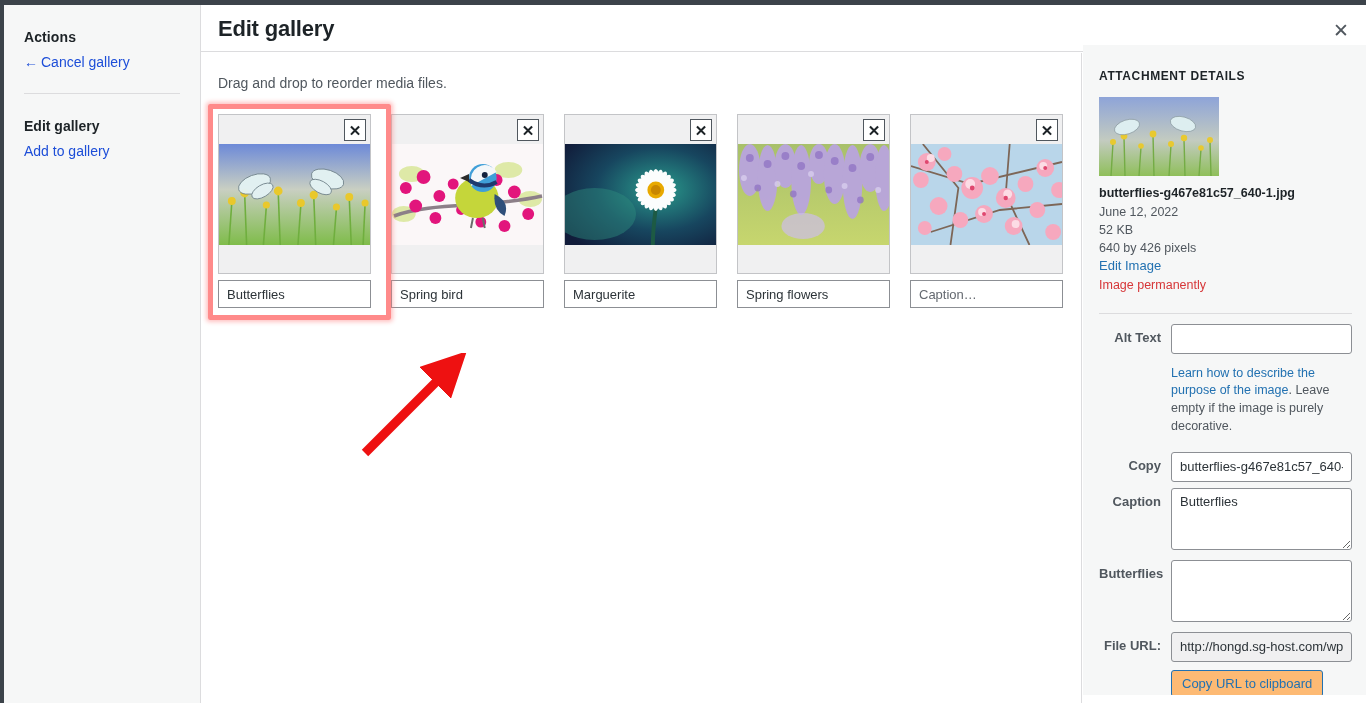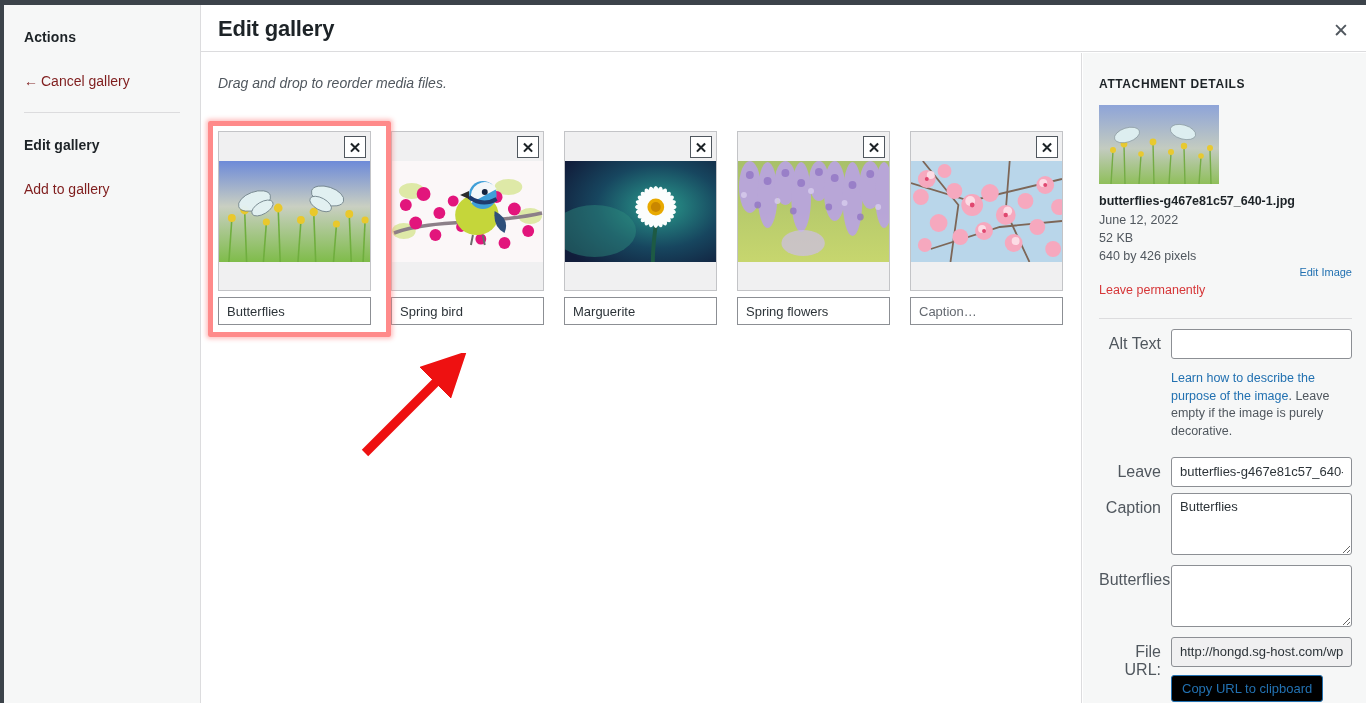--- a/index.html
+++ b/index.html
@@ -29,22 +29,22 @@
     width:197px; height:698px;
     background:#f6f7f7;
     border-right:1px solid #dcdcde;
     padding: 14px 20px 0 20px;
   }
   .sidebar-heading {
     font-size:14px; font-weight:bold; color:#1d2327;
     margin: 10px 0 8px 0; letter-spacing:.1px;
   }
   .sidebar-link {
-    display:block; font-size:14px; color:#7f1d1d;
-    text-decoration:none; margin-top:27px; cursor:pointer;
+    display:block; font-size:14px; color:#1d4ed8;
+    text-decoration:none; margin-top:8px; cursor:pointer;
     line-height:1.3;
   }
   .sidebar-link .arrow { margin-right:3px; }
   .sidebar-sep {
     height:1px; background:#dcdcde; margin:22px 0 0 0;
   }
   .sidebar-heading-2 {
     font-size:14px; font-weight:bold; color:#1d2327; margin-top:24px;
   }
 
@@ -73,21 +73,21 @@
 
   
   .main-area {
     position:absolute; left:0; top:48px;
     width:881px; height:650px;
     background:#fff;
     border-right:1px solid #dcdcde;
     padding: 22px 0 0 17px;
   }
   .instruction {
-    font-size:14px; color:#50575e; margin:0 0 40px 0;font-style:italic;
+    font-size:14px; color:#50575e; margin:0 0 23px 0;
   }
 
   .gallery-row { display:flex; gap:20px; }
 
   .thumb-wrap {
     position:relative;
     width:153px;
   }
   .thumb-wrap.selected::before {
     content:"";
@@ -135,58 +135,58 @@
 
   
   .anno-arrow {
     position:absolute; left:152px; top:300px;
     width:120px; height:110px;
     pointer-events:none; z-index:20;
   }
 
   
   .details {
-    position:absolute; left:882px; top:48px;
+    position:absolute; left:882px; top:40px;
     width:283px; height:650px;
     background:#f6f7f7;
     padding:24px 14px 0 16px;
     overflow:hidden;
   }
   .details-title {
     font-size:12px; font-weight:bold; color:#1d2327;
     letter-spacing:.6px; margin:0 0 14px 0;
   }
   .att-thumb {
     width:120px; height:79px; display:block; margin-bottom:8px;
   }
   .att-filename {
     font-size:12.5px; font-weight:bold; color:#1d2327;
     line-height:1.5; word-break:break-all;
   }
   .att-meta { font-size:12.5px; color:#50575e; line-height:1.45; }
   .att-link {
-    display:block; font-size:11px; color:#2271b1;
-    text-decoration:none; line-height:1.45; cursor:pointer;text-align:right;
+    display:block; font-size:13px; color:#2271b1;
+    text-decoration:none; line-height:1.45; cursor:pointer;
   }
   .att-delete {
     display:block; font-size:12.5px; color:#d63638;
     text-decoration:none; line-height:1.5; cursor:pointer;
   }
   .details-sep {
     height:1px; background:#dcdcde; margin:18px 0 10px 0;
   }
 
   .field-row {
     display:flex; align-items:flex-start;
     margin-bottom:6px;
   }
   .field-label {
     width:72px; flex:0 0 72px;
     text-align:right; padding-right:10px; padding-top:6px;
-    font-size:16px; color:#50575e;
+    font-size:13px; color:#50575e;font-weight:bold;
   }
   .field-ctl { flex:1 1 auto; }
   .f-input {
     width:100%; height:30px;
     border:1px solid #8c8f94; border-radius:3px;
     background:#fff; padding:0 8px;
     font-size:13px; color:#2c3338;
     font-family:"Liberation Sans", sans-serif; outline:none;
   }
   .f-input.readonly { background:#f0f0f1; }
@@ -202,21 +202,21 @@
   .f-textarea.desc { height:62px; }
   .help-text {
     font-size:12.5px; color:#50575e; line-height:1.42;
     margin:5px 0 10px 0;
   }
   .help-text a { color:#2271b1; }
   .btn-secondary {
     margin-top:8px;
     display:inline-block;
     border:1px solid #2271b1; border-radius:3px;
-    background:#000000; color:#2271b1;
+    background:#fdba74; color:#2271b1;
     font-size:13px; padding:5px 10px;
     cursor:pointer; font-family:"Liberation Sans", sans-serif;
   }
 </style>
 </head>
 <body>
 
 <div id="root">
 
   <div class="top-strip"></div>
@@ -497,39 +497,39 @@
           <ellipse cx="28" cy="30" rx="13" ry="7" transform="rotate(-18 28 30)"></ellipse>
           <ellipse cx="84" cy="27" rx="13" ry="7" transform="rotate(16 84 27)"></ellipse>
         </g>
       </svg>
 
       <div class="att-filename">butterflies-g467e81c57_640-1.jpg</div>
       <div class="att-meta">June 12, 2022</div>
       <div class="att-meta">52 KB</div>
       <div class="att-meta">640 by 426 pixels</div>
       <a class="att-link">Edit Image</a>
-      <a class="att-delete">Leave permanently</a>
+      <a class="att-delete">Image permanently</a>
 
       <div class="details-sep"></div>
 
       <div class="field-row">
         <div class="field-label">Alt Text</div>
         <div class="field-ctl">
           <input class="f-input" type="text" value="" style="">
         </div>
       </div>
       <div class="field-row">
         <div class="field-label"></div>
         <div class="field-ctl">
           <p class="help-text"><a>Learn how to describe the purpose of the image</a><span>. Leave empty if the image is purely decorative.</span></p>
         </div>
       </div>
 
       <div class="field-row">
-        <div class="field-label">Leave</div>
+        <div class="field-label">Copy</div>
         <div class="field-ctl">
           <input class="f-input" type="text" value="butterflies-g467e81c57_640-1.jpg" style="">
         </div>
       </div>
 
       <div class="field-row">
         <div class="field-label">Caption</div>
         <div class="field-ctl">
           <textarea class="f-textarea caption" style="">Butterflies</textarea>
         </div>

